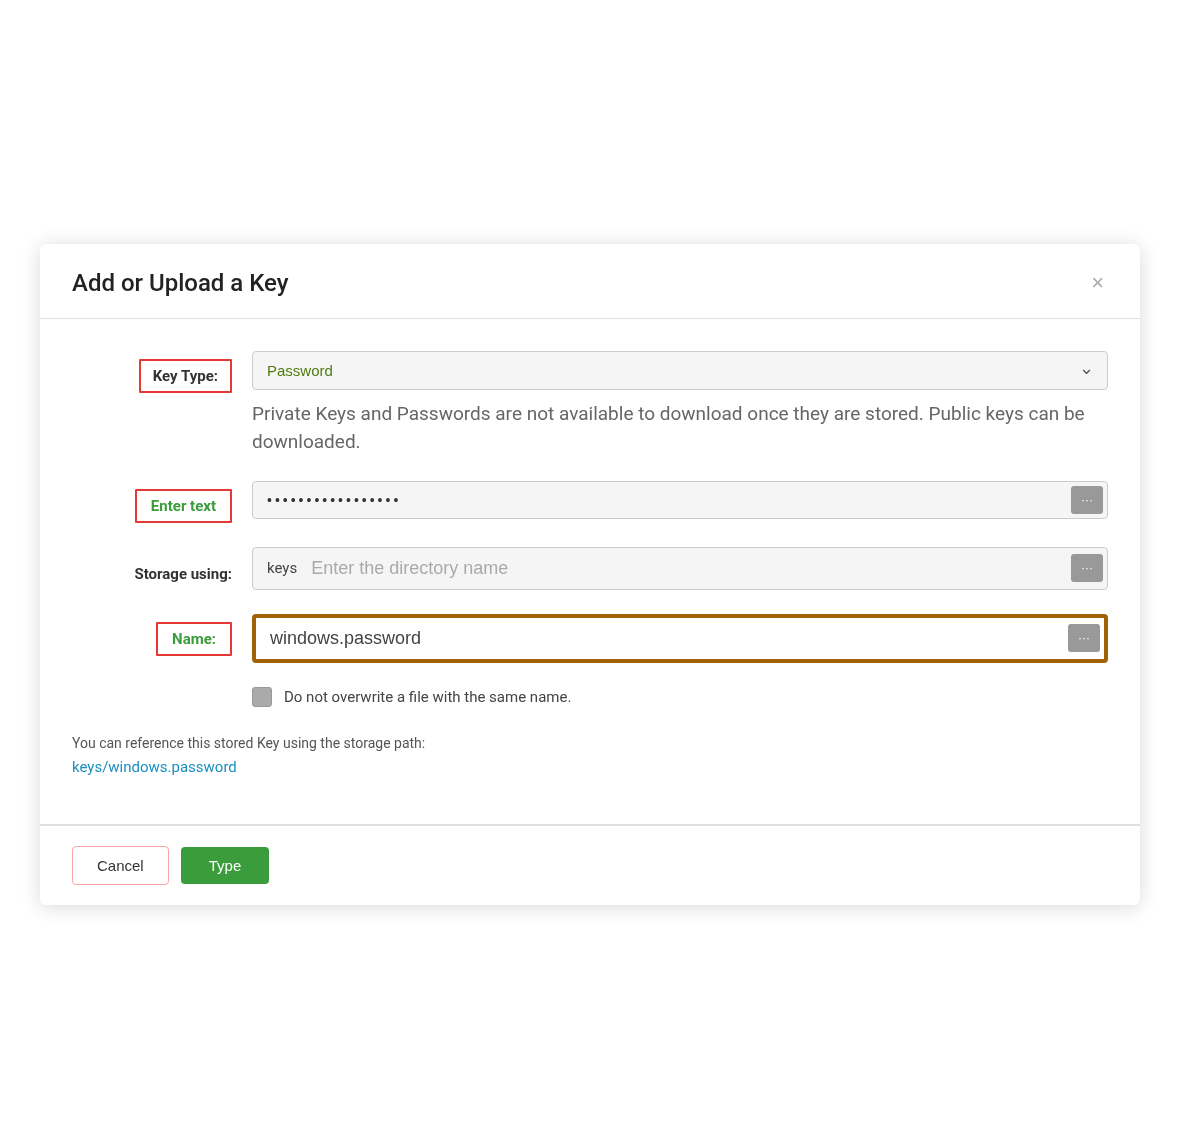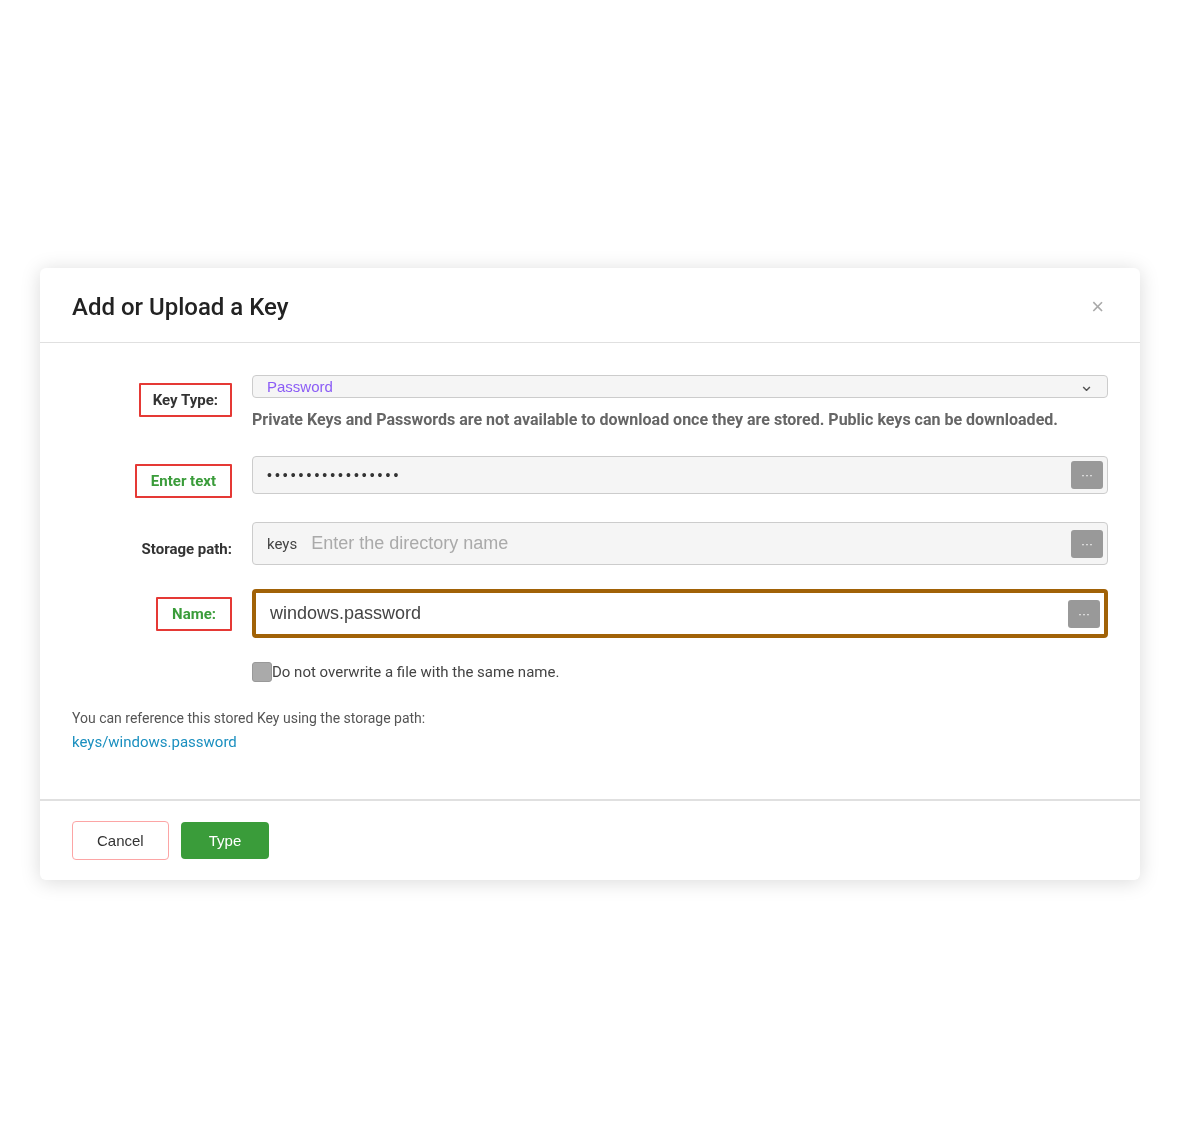--- a/index.html
+++ b/index.html
@@ -89,26 +89,26 @@
       color: #333;
       padding-top: 10px;
     }
 
     .form-control-wrap {
       flex: 1;
     }
 
     .form-select {
       width: 100%;
-      padding: 2px 14px;
+      padding: 10px 14px;
       border: 1px solid #ccc;
       border-radius: 4px;
       background: #f5f5f5;
       font-size: 15px;
-      color: #8b5cf6;
+      color: #4d7c0f;
       appearance: none;
       -webkit-appearance: none;
       cursor: pointer;
     }
 
     .select-wrapper {
       position: relative;
     }
 
     .select-wrapper::after {
@@ -117,24 +117,23 @@
       right: 14px;
       top: 50%;
       transform: translateY(-60%);
       font-size: 18px;
       color: #555;
       pointer-events: none;
     }
 
     .hint-text {
       margin-top: 10px;
-      font-size: 16px;
+      font-size: 19px;
       color: #666;
       line-height: 1.5;
-      font-weight: bold;
     }
 
     .input-with-btn {
       display: flex;
       align-items: center;
       background: #f5f5f5;
       border: 1px solid #ccc;
       border-radius: 4px;
       overflow: hidden;
     }
@@ -173,20 +172,21 @@
     .storage-prefix {
       padding: 10px 0 10px 14px;
       font-size: 15px;
       color: #444;
       white-space: nowrap;
     }
 
     .checkbox-row {
       display: flex;
       align-items: center;
+      gap: 12px;
       padding-left: 180px;
       margin-bottom: 28px;
     }
 
     .checkbox-input {
       width: 20px;
       height: 20px;
       border: 1px solid #999;
       background: #aaa;
       border-radius: 3px;
@@ -289,21 +289,21 @@
       <div class="form-control-wrap">
         <div class="input-with-btn">
           <input type="password" class="input-field password-dots" value="12345678901234567" style="">
           <button class="dots-btn">···</button>
         </div>
       </div>
     </div>
 
     <div class="form-row">
       <div class="form-label-wrapper">
-        <span class="label-plain">Storage path:</span>
+        <span class="label-plain">Storage using:</span>
       </div>
       <div class="form-control-wrap">
         <div class="input-with-btn">
           <span class="storage-prefix">keys</span>
           <input type="text" class="input-field" placeholder="Enter the directory name" style="">
           <button class="dots-btn">···</button>
         </div>
       </div>
     </div>
 

